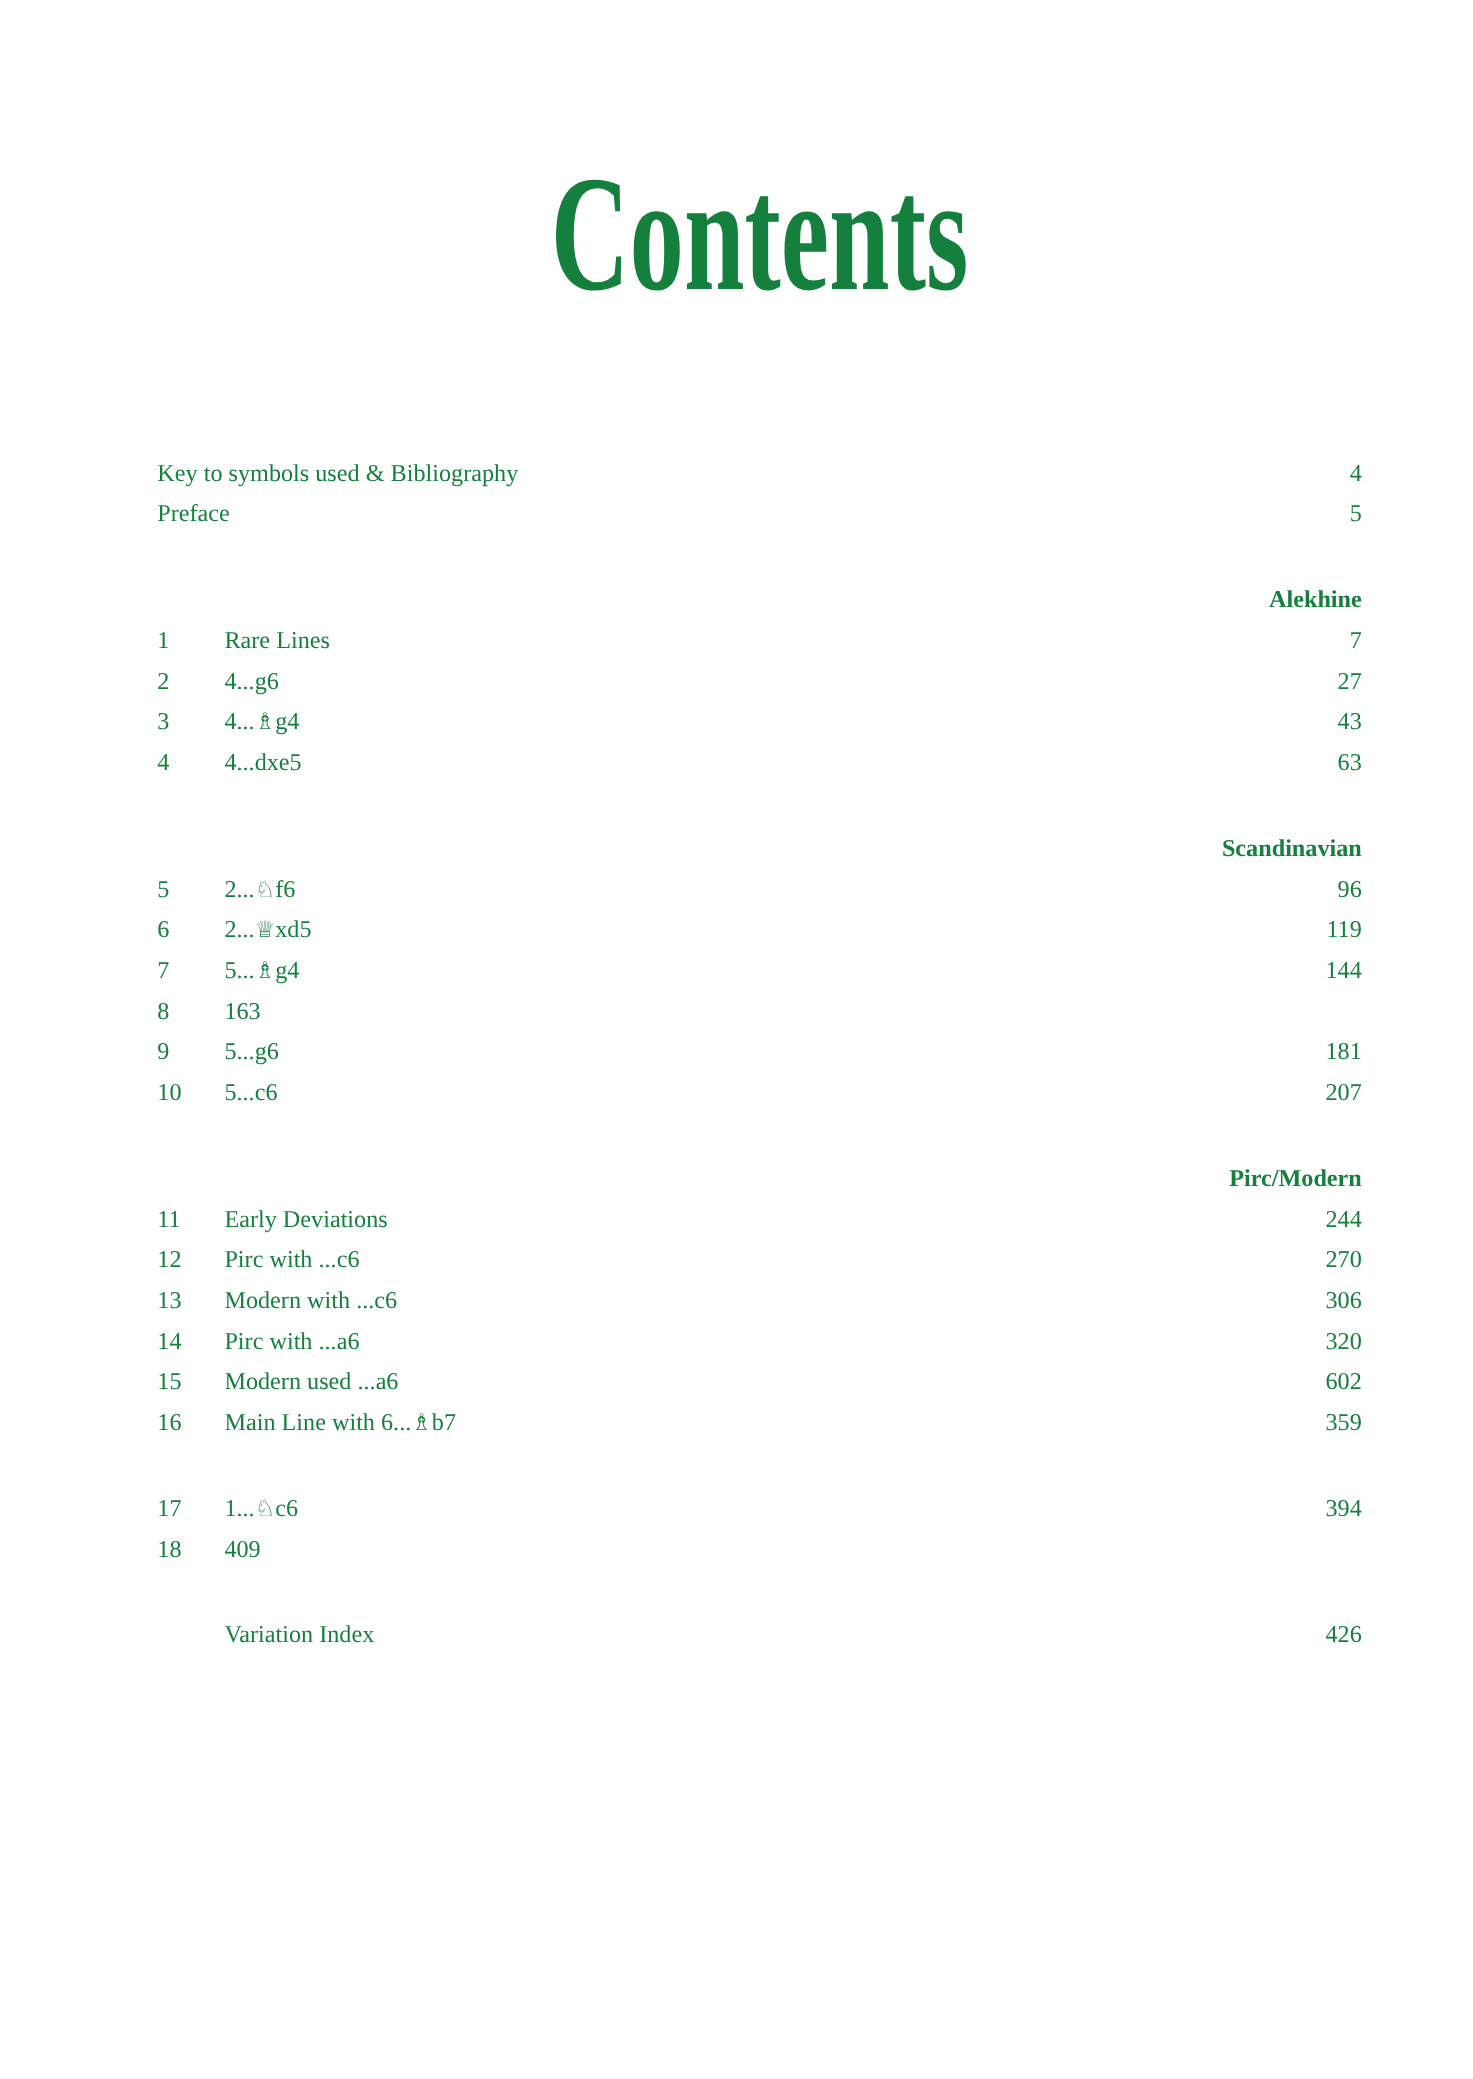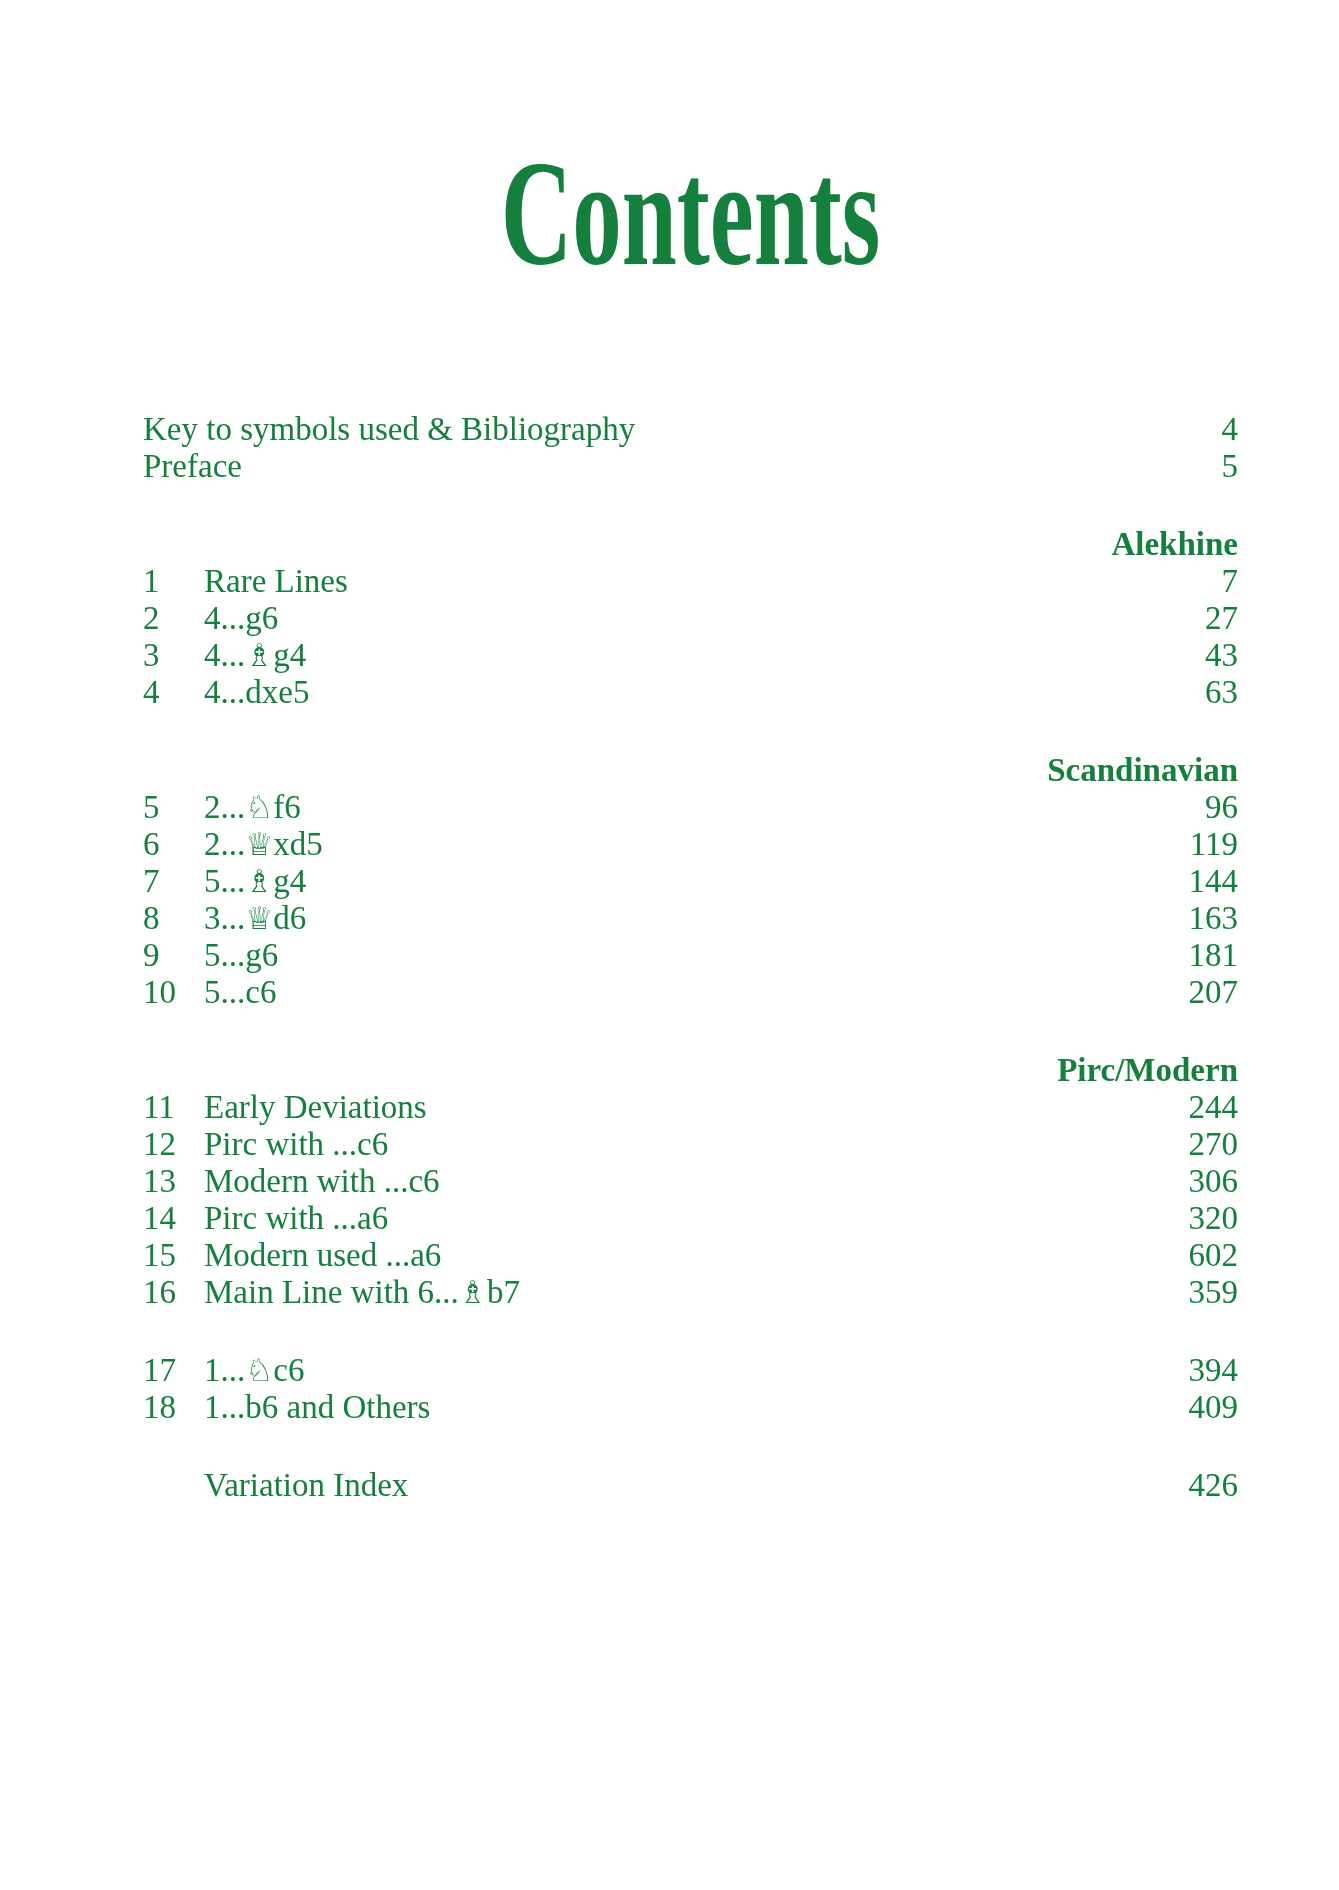--- a/index.html
+++ b/index.html
@@ -22,21 +22,21 @@
   }
   .title-stretch{
     display:inline-block;
     transform:scaleX(0.66);
     transform-origin:center;
     white-space:nowrap;
   }
   .toc{
     position:absolute;
     left:143px;top:411px;width:1095px;
-    font-size:33px;
+    font-size:22px;
   }
   .row{
     display:flex;
     align-items:baseline;
     height:37px;
     line-height:37px;
     white-space:pre;
   }
   .num{flex:none;width:61px;}
   .ttl{flex:1 1 auto;}
@@ -110,21 +110,20 @@
       <span class="ttl">2...<span class="chess">♕</span>xd5</span>
       <span class="pg">119</span>
     </div>
     <div class="row">
       <span class="num">7</span>
       <span class="ttl">5...<span class="chess">♗</span>g4</span>
       <span class="pg">144</span>
     </div>
     <div class="row">
       <span class="num">8</span>
-      <span class="ttl">3...<span class="chess">♕</span>d6</span>
       <span class="pg">163</span>
     </div>
     <div class="row">
       <span class="num">9</span>
       <span class="ttl">5...g6</span>
       <span class="pg">181</span>
     </div>
     <div class="row">
       <span class="num">10</span>
       <span class="ttl">5...c6</span>
@@ -170,21 +169,20 @@
 
     <div class="gap"></div>
 
     <div class="row">
       <span class="num">17</span>
       <span class="ttl">1...<span class="chess">♘</span>c6</span>
       <span class="pg">394</span>
     </div>
     <div class="row">
       <span class="num">18</span>
-      <span class="ttl">1...b6 and Others</span>
       <span class="pg">409</span>
     </div>
 
     <div class="gap"></div>
 
     <div class="row">
       <span class="num"></span>
       <span class="ttl">Variation Index</span>
       <span class="pg">426</span>
     </div>

